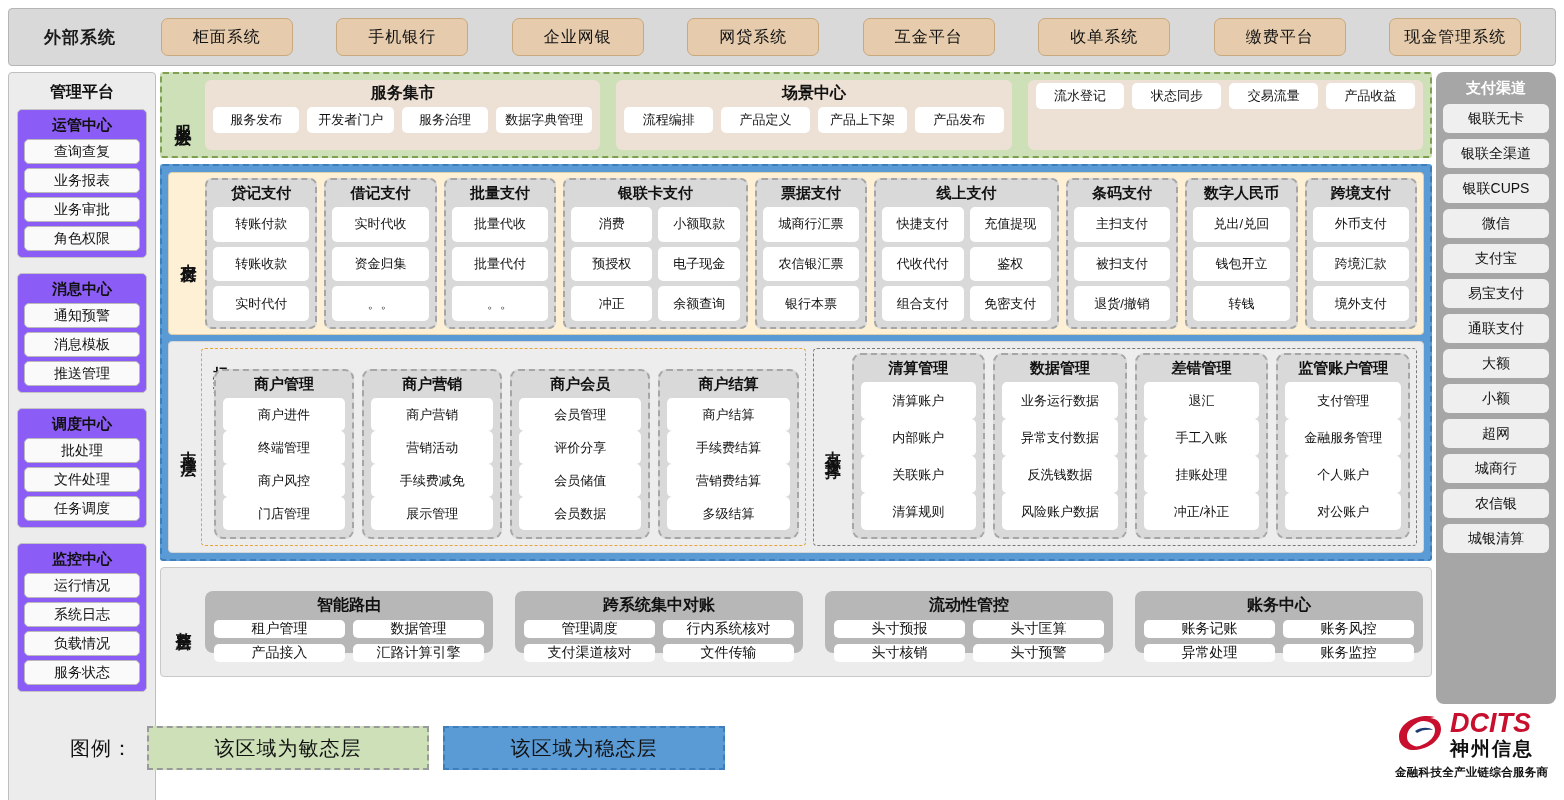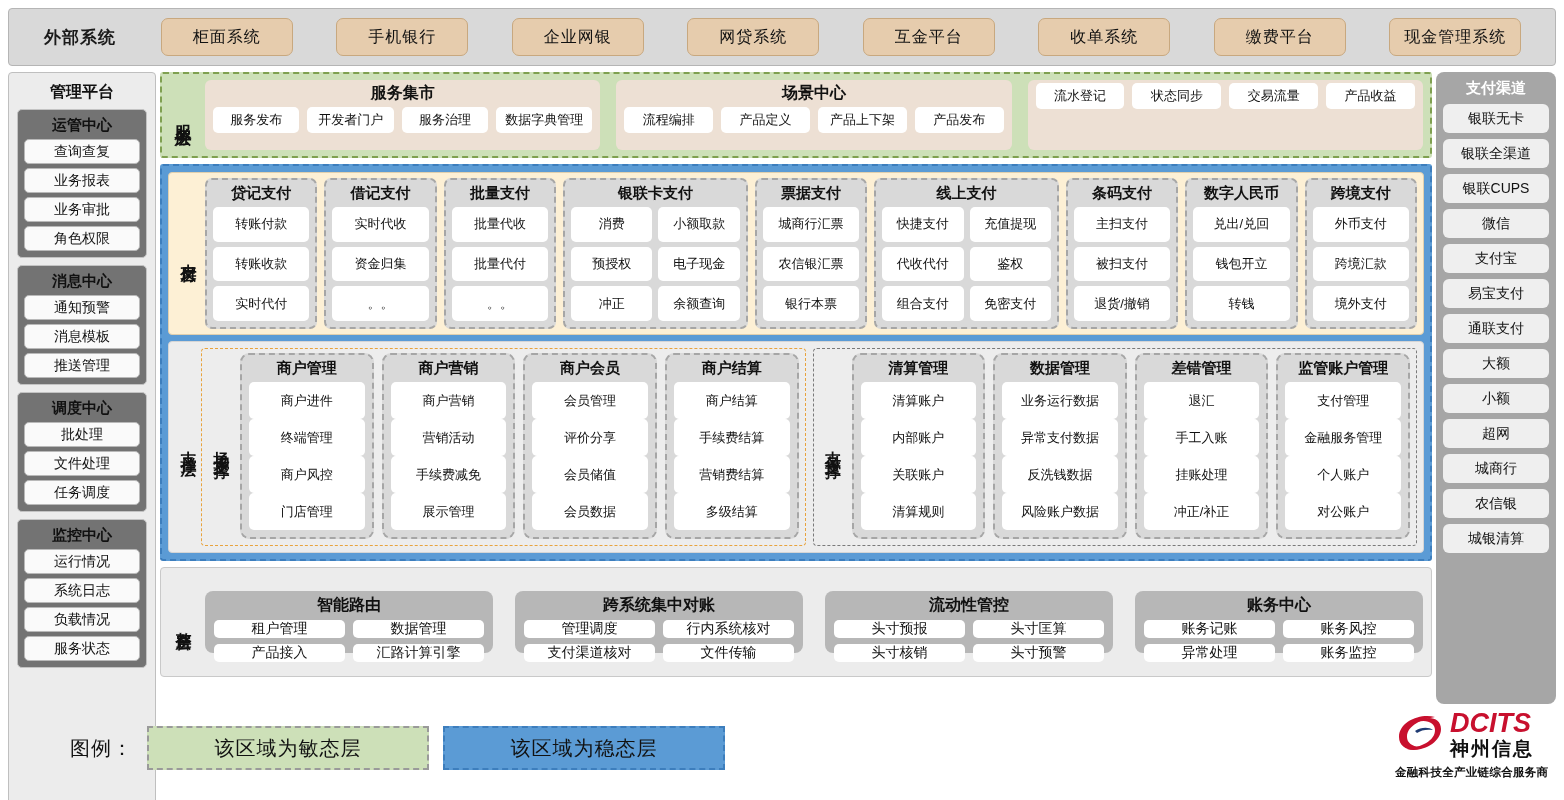--- a/index.html
+++ b/index.html
@@ -41,22 +41,22 @@
   .left-side {
     position: absolute; left: 8px; top: 72px;
     width: 148px; height: 736px;
     background: #ececec;
     border: 1px solid #bfbfbf;
     border-radius: 4px;
     padding: 6px 8px;
   }
   .left-title { font-size: 16px; font-weight: bold; text-align: center; padding: 3px 0 6px; color:#111; }
   .lgroup {
-    background: #737373; border: 1px solid #c3c3c3; border-radius: 5px;
-    margin-bottom: 7px; padding: 4px 6px 6px;
+    background: #8b5cf6; border: 1px solid #c3c3c3; border-radius: 5px;
+    margin-bottom: 15px; padding: 4px 6px 6px;
   }
   .lgroup-title { font-size: 15px; font-weight: bold; text-align: center; padding: 2px 0 4px; color:#111; }
   .lbtn {
     background: #fafafa; border: 1px solid #b9b9b9; border-radius: 5px;
     height: 25px; margin-bottom: 4px;
     display: flex; align-items: center; justify-content: center;
     font-size: 14px; color: #111;
   }
   .lbtn:last-child { margin-bottom: 0; }
 
@@ -155,21 +155,21 @@
     border: 1px solid #d5d5d5;
     border-radius: 4px;
     flex: 1;
     display: flex; align-items: stretch;
     padding: 6px;
   }
   .sup-half {
     flex: 1; display: flex; align-items: stretch;
     padding: 4px 6px 6px;
   }
-  .sup-half.dashed-orange { border: 1px dashed #e8a33d; border-radius: 4px; margin-right: 7px; }
+  .sup-half.dashed-orange { border: 1px dashed #e8a33d; border-radius: 4px; margin-right: 7px; flex-direction: column; }
   .sup-half.dashed-grey { border: 1px dashed #7a7a7a; border-radius: 4px; }
   .sup-vlabel {
     flex: none; width: 26px;
     display: flex; align-items: center; justify-content: center;
     font-size: 16px; font-weight: bold; color: #111;
     writing-mode: vertical-rl; text-orientation: upright;
     letter-spacing: 4px;
   }
   .sup-cols { display: flex; flex: 1; gap: 8px; margin-left: 6px; }
   .scard {

